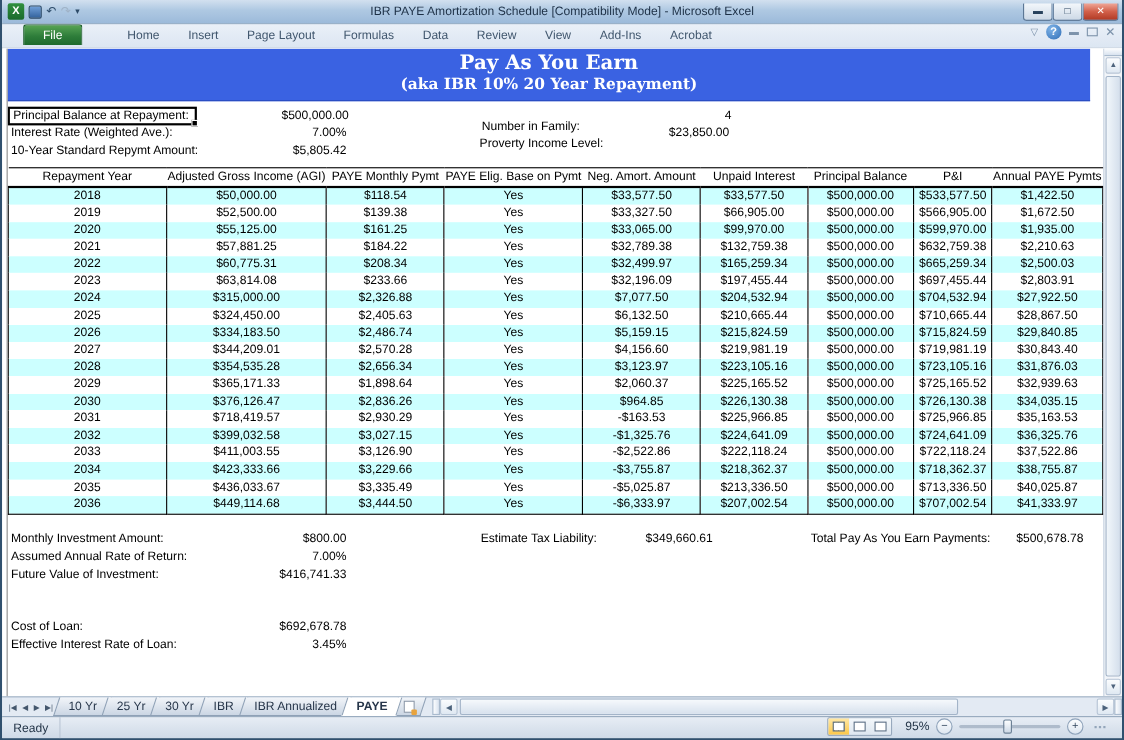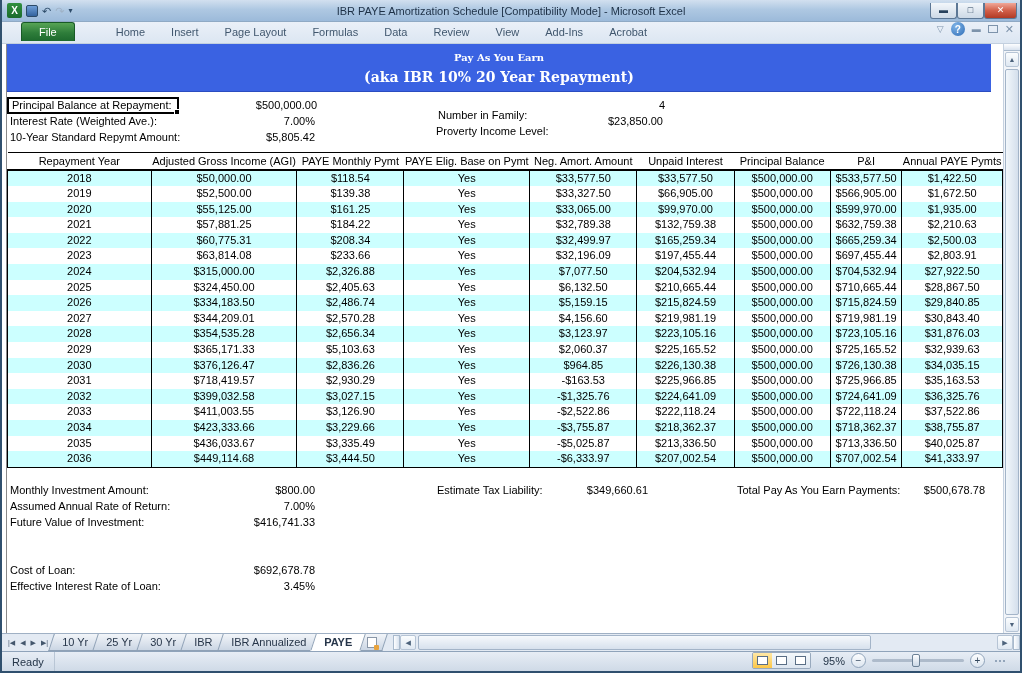--- a/index.html
+++ b/index.html
@@ -31,21 +31,21 @@
   .ribbon-right{margin-left:auto;display:flex;align-items:center;gap:7px;padding-right:6px;padding-bottom:2px;}
   .rr-ico{font-size:9px;color:#7d93ab;}
   .help-ico{width:14px;height:14px;border-radius:50%;background:radial-gradient(circle at 35% 30%,#7fb4e8,#2f6db6);
             color:#fff;font-size:10px;font-weight:bold;display:flex;align-items:center;justify-content:center;}
   .mini-restore{width:10px;height:8px;border:1px solid #7d93ab;position:relative;}
   
   .doc{flex:1 1 auto;display:flex;overflow:hidden;background:#fff;}
   .sheet{flex:1 1 auto;position:relative;border-left:1px solid #8a8a8a;margin-left:4px;overflow:hidden;}
   .banner{margin:0 12px 0 0;background:var(--banner-bg,#3a62e2);color:#fff;text-align:center;
           font-family:"DejaVu Serif",serif;font-weight:bold;padding:3px 0 4px;border-bottom:1px solid #2a4cc0;}
-  .banner-l1{font-size:10px;line-height:21px;}
+  .banner-l1{font-size:18px;line-height:21px;}
   .banner-l2{font-size:14px;line-height:19px;}
   
   .info{margin-top:5px;}
   .lv-row{display:flex;height:16px;align-items:center;}
   .lab{padding-left:3px;white-space:nowrap;}
   .val{text-align:right;white-space:nowrap;}
   .w-lab1{width:230px;} .w-val1{width:78px;}
   .sp-info{width:118px;} .w-lab2{width:128px;margin-top:20px;} .w-val2{width:102px;}
   .active-cell{position:relative;border:2px solid #000;height:17px;display:flex;align-items:center;width:172px;background:#fff;}
   .active-cell::after{content:"";position:absolute;right:-3px;bottom:-3px;width:4px;height:4px;background:#000;border:1px solid #fff;}
@@ -331,21 +331,21 @@
               <td>Yes</td>
               <td>$3,123.97</td>
               <td>$223,105.16</td>
               <td>$500,000.00</td>
               <td>$723,105.16</td>
               <td>$31,876.03</td>
             </tr>
             <tr>
               <td>2029</td>
               <td>$365,171.33</td>
-              <td>$5,103.63</td>
+              <td>$1,898.64</td>
               <td>Yes</td>
               <td>$2,060.37</td>
               <td>$225,165.52</td>
               <td>$500,000.00</td>
               <td>$725,165.52</td>
               <td>$32,939.63</td>
             </tr>
             <tr class="stripe">
               <td>2030</td>
               <td>$376,126.47</td>

